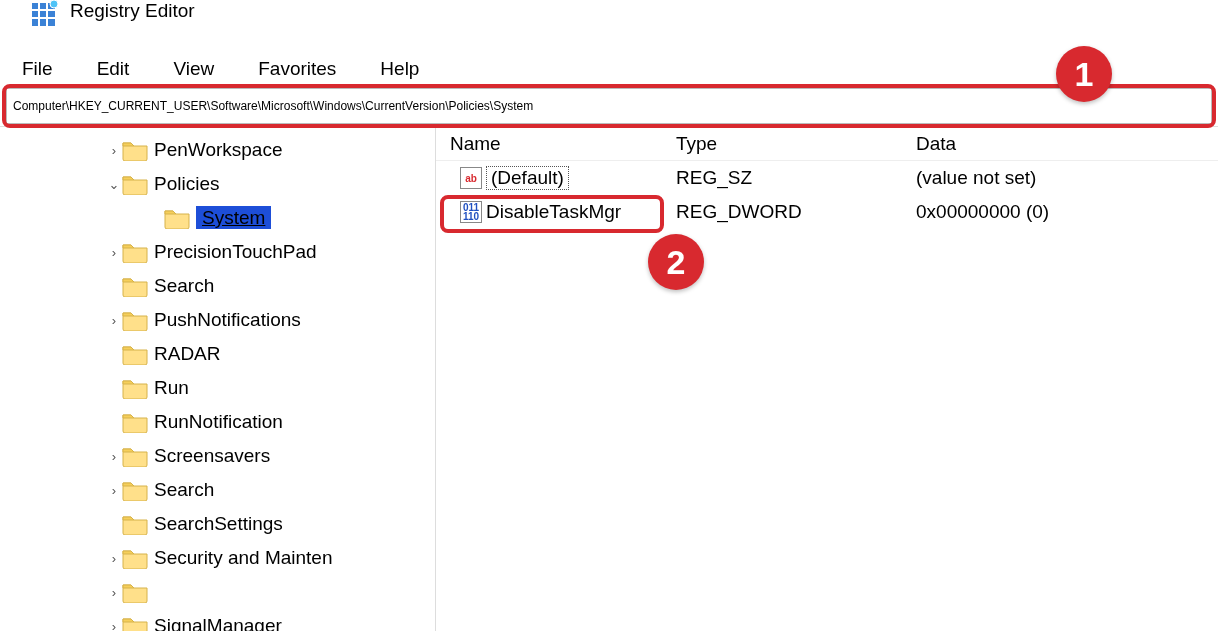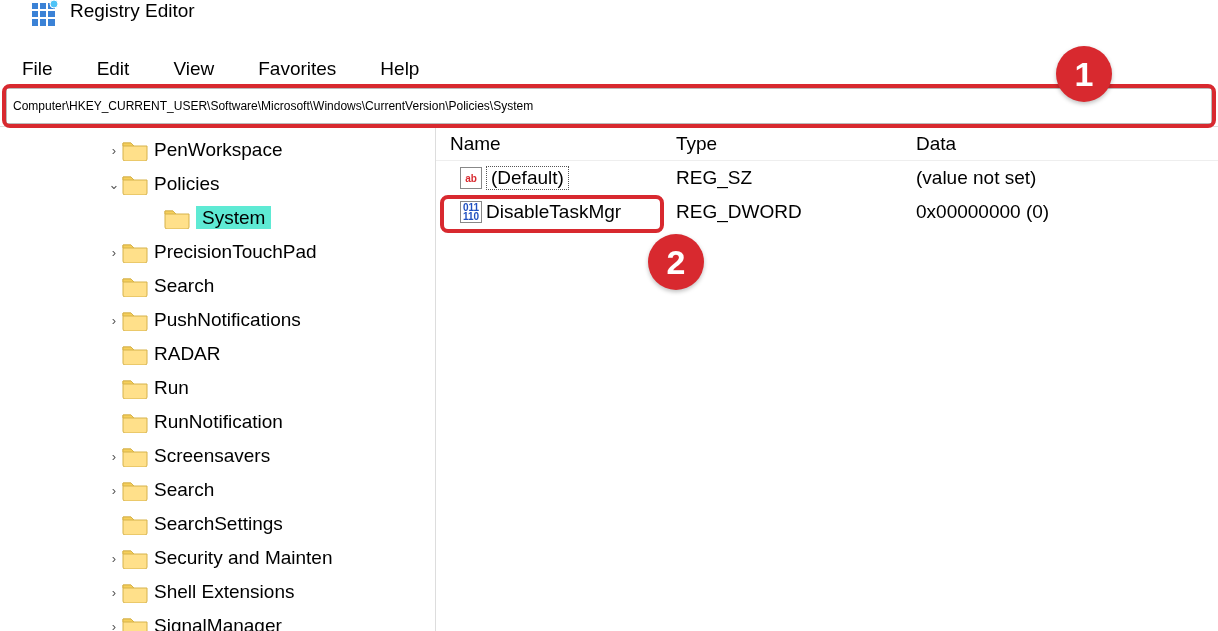--- a/index.html
+++ b/index.html
@@ -99,22 +99,23 @@
     font-size: 13px;
     color: #555;
   }
   .tree-node .folder-icon {
     width: 26px; height: 22px;
     margin-right: 6px;
     display: inline-block;
   }
   .tree-node .lbl { }
   .tree-node.selected .lbl-hl {
-    background: #5eead4;
+    background: #1d4ed8;
     padding: 1px 6px;
+    text-decoration: underline;
   }
   .tree-node.indent-1 { padding-left: 106px; }
   .tree-node.indent-2 { padding-left: 148px; }
 
   .listview {
     flex: 1;
     position: relative;
   }
   .lv-header {
     display: flex;
@@ -304,21 +305,20 @@
             <path d="M1 4 h8 l3 3 h-11 z" fill="#f6cf5a" stroke="#d6b24a" stroke-width="1"></path>
           </svg></span>
         <span class="lbl">Security and Mainten</span>
       </div>
       <div class="tree-node indent-1">
         <span class="twisty">›</span>
         <span class="folder-icon"><svg viewBox="0 0 26 22" width="26" height="22">
             <path d="M1 4 h8 l3 3 h13 v13 a2 2 0 0 1 -2 2 h-20 a2 2 0 0 1 -2 -2 z" fill="#ffe08a" stroke="#d6b24a" stroke-width="1"></path>
             <path d="M1 4 h8 l3 3 h-11 z" fill="#f6cf5a" stroke="#d6b24a" stroke-width="1"></path>
           </svg></span>
-        <span class="lbl">Shell Extensions</span>
       </div>
       <div class="tree-node indent-1">
         <span class="twisty">›</span>
         <span class="folder-icon"><svg viewBox="0 0 26 22" width="26" height="22">
             <path d="M1 4 h8 l3 3 h13 v13 a2 2 0 0 1 -2 2 h-20 a2 2 0 0 1 -2 -2 z" fill="#ffe08a" stroke="#d6b24a" stroke-width="1"></path>
             <path d="M1 4 h8 l3 3 h-11 z" fill="#f6cf5a" stroke="#d6b24a" stroke-width="1"></path>
           </svg></span>
         <span class="lbl">SignalManager</span>
       </div>
     </div>

